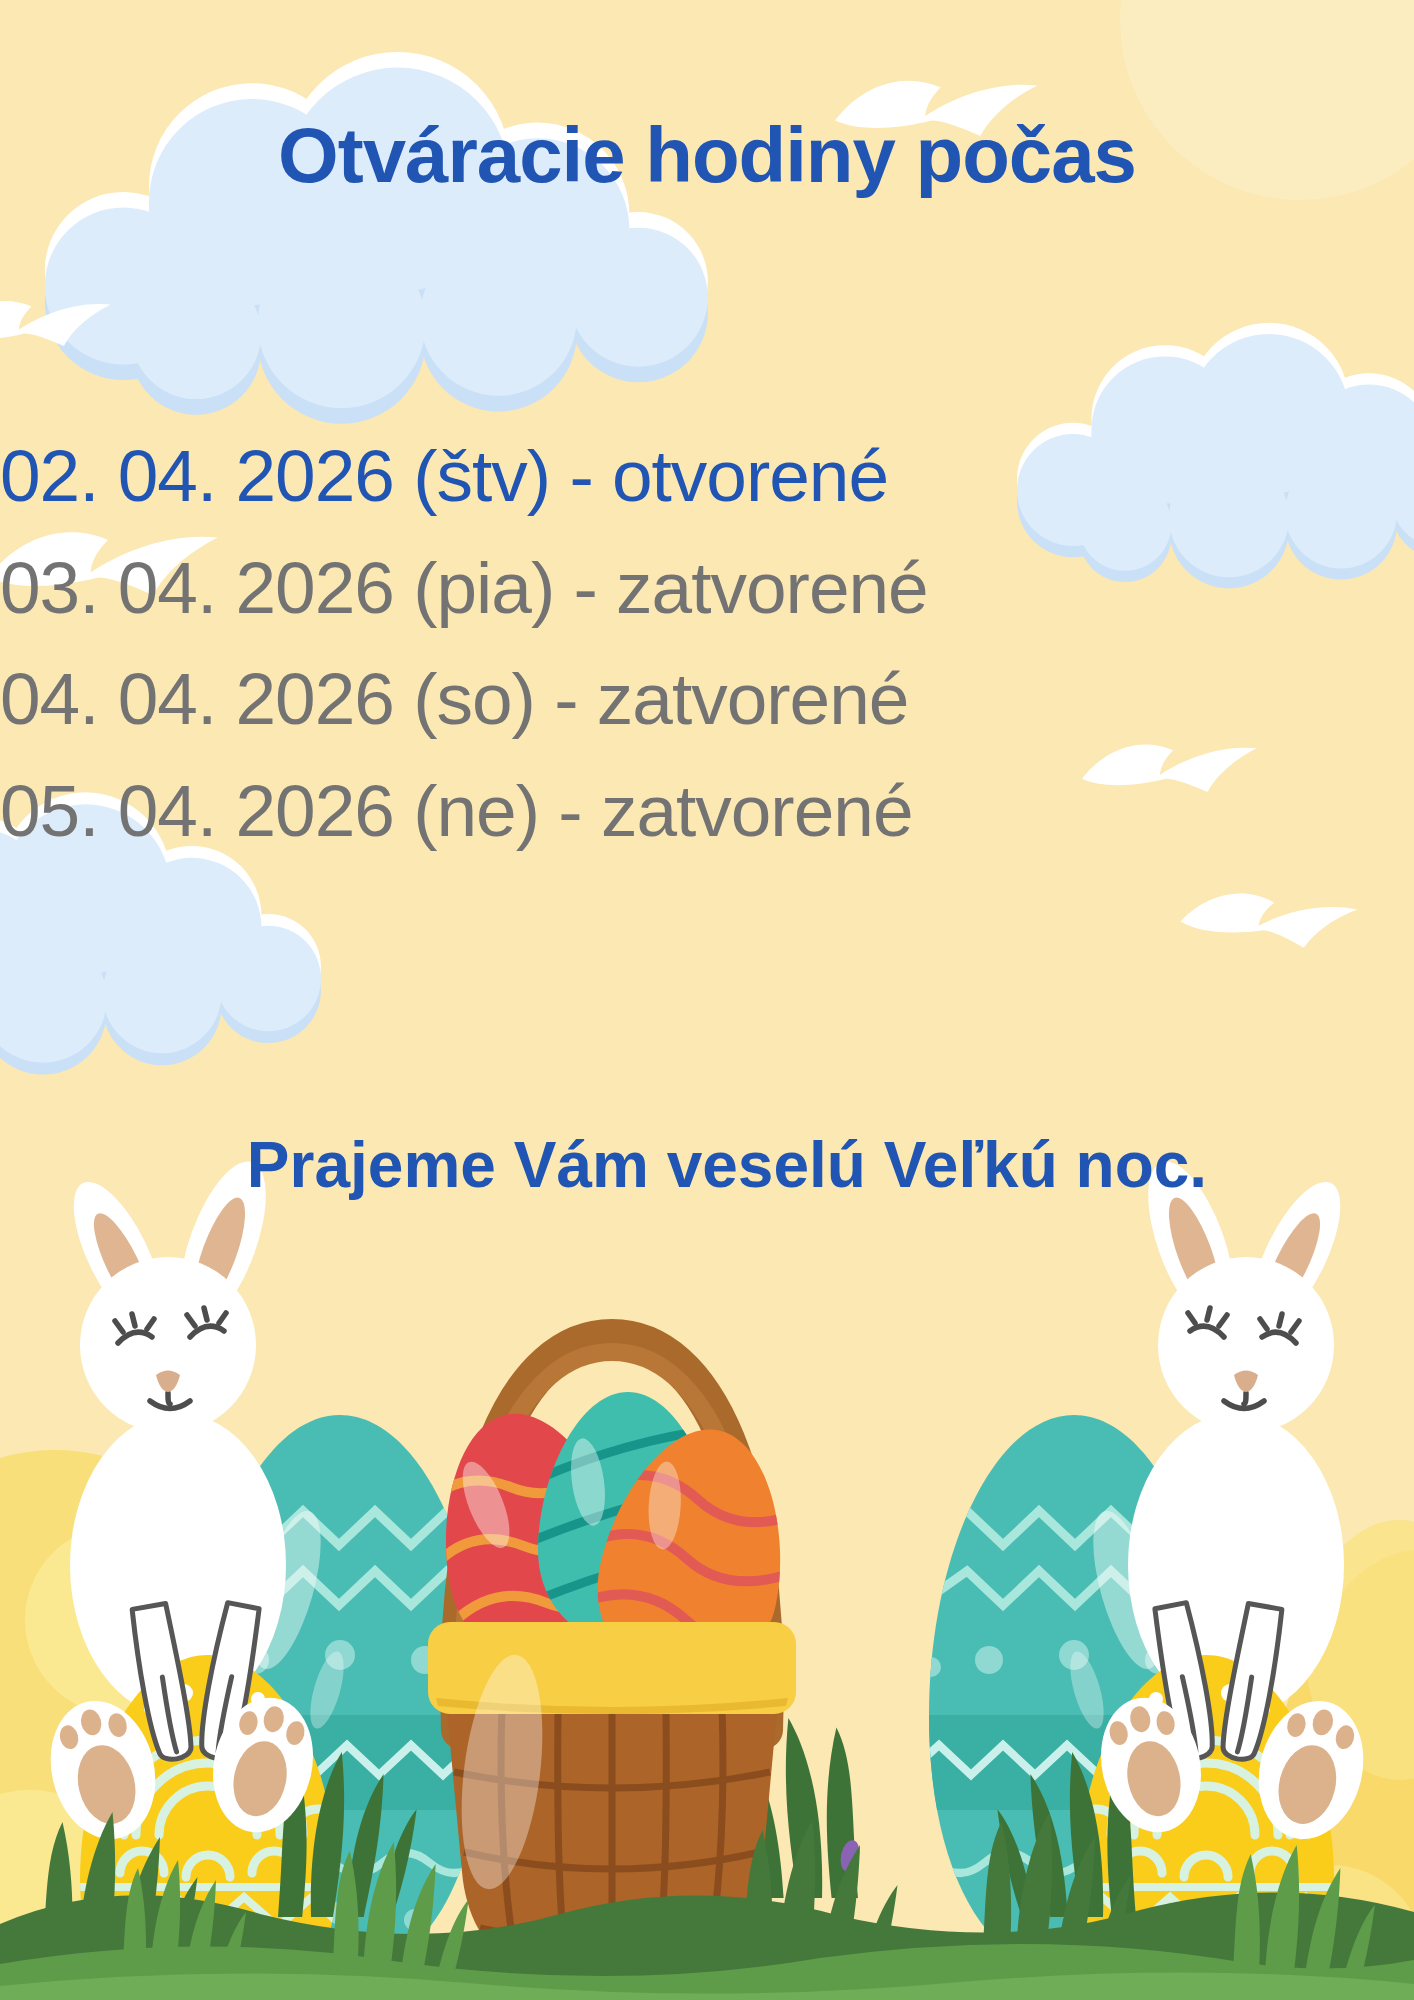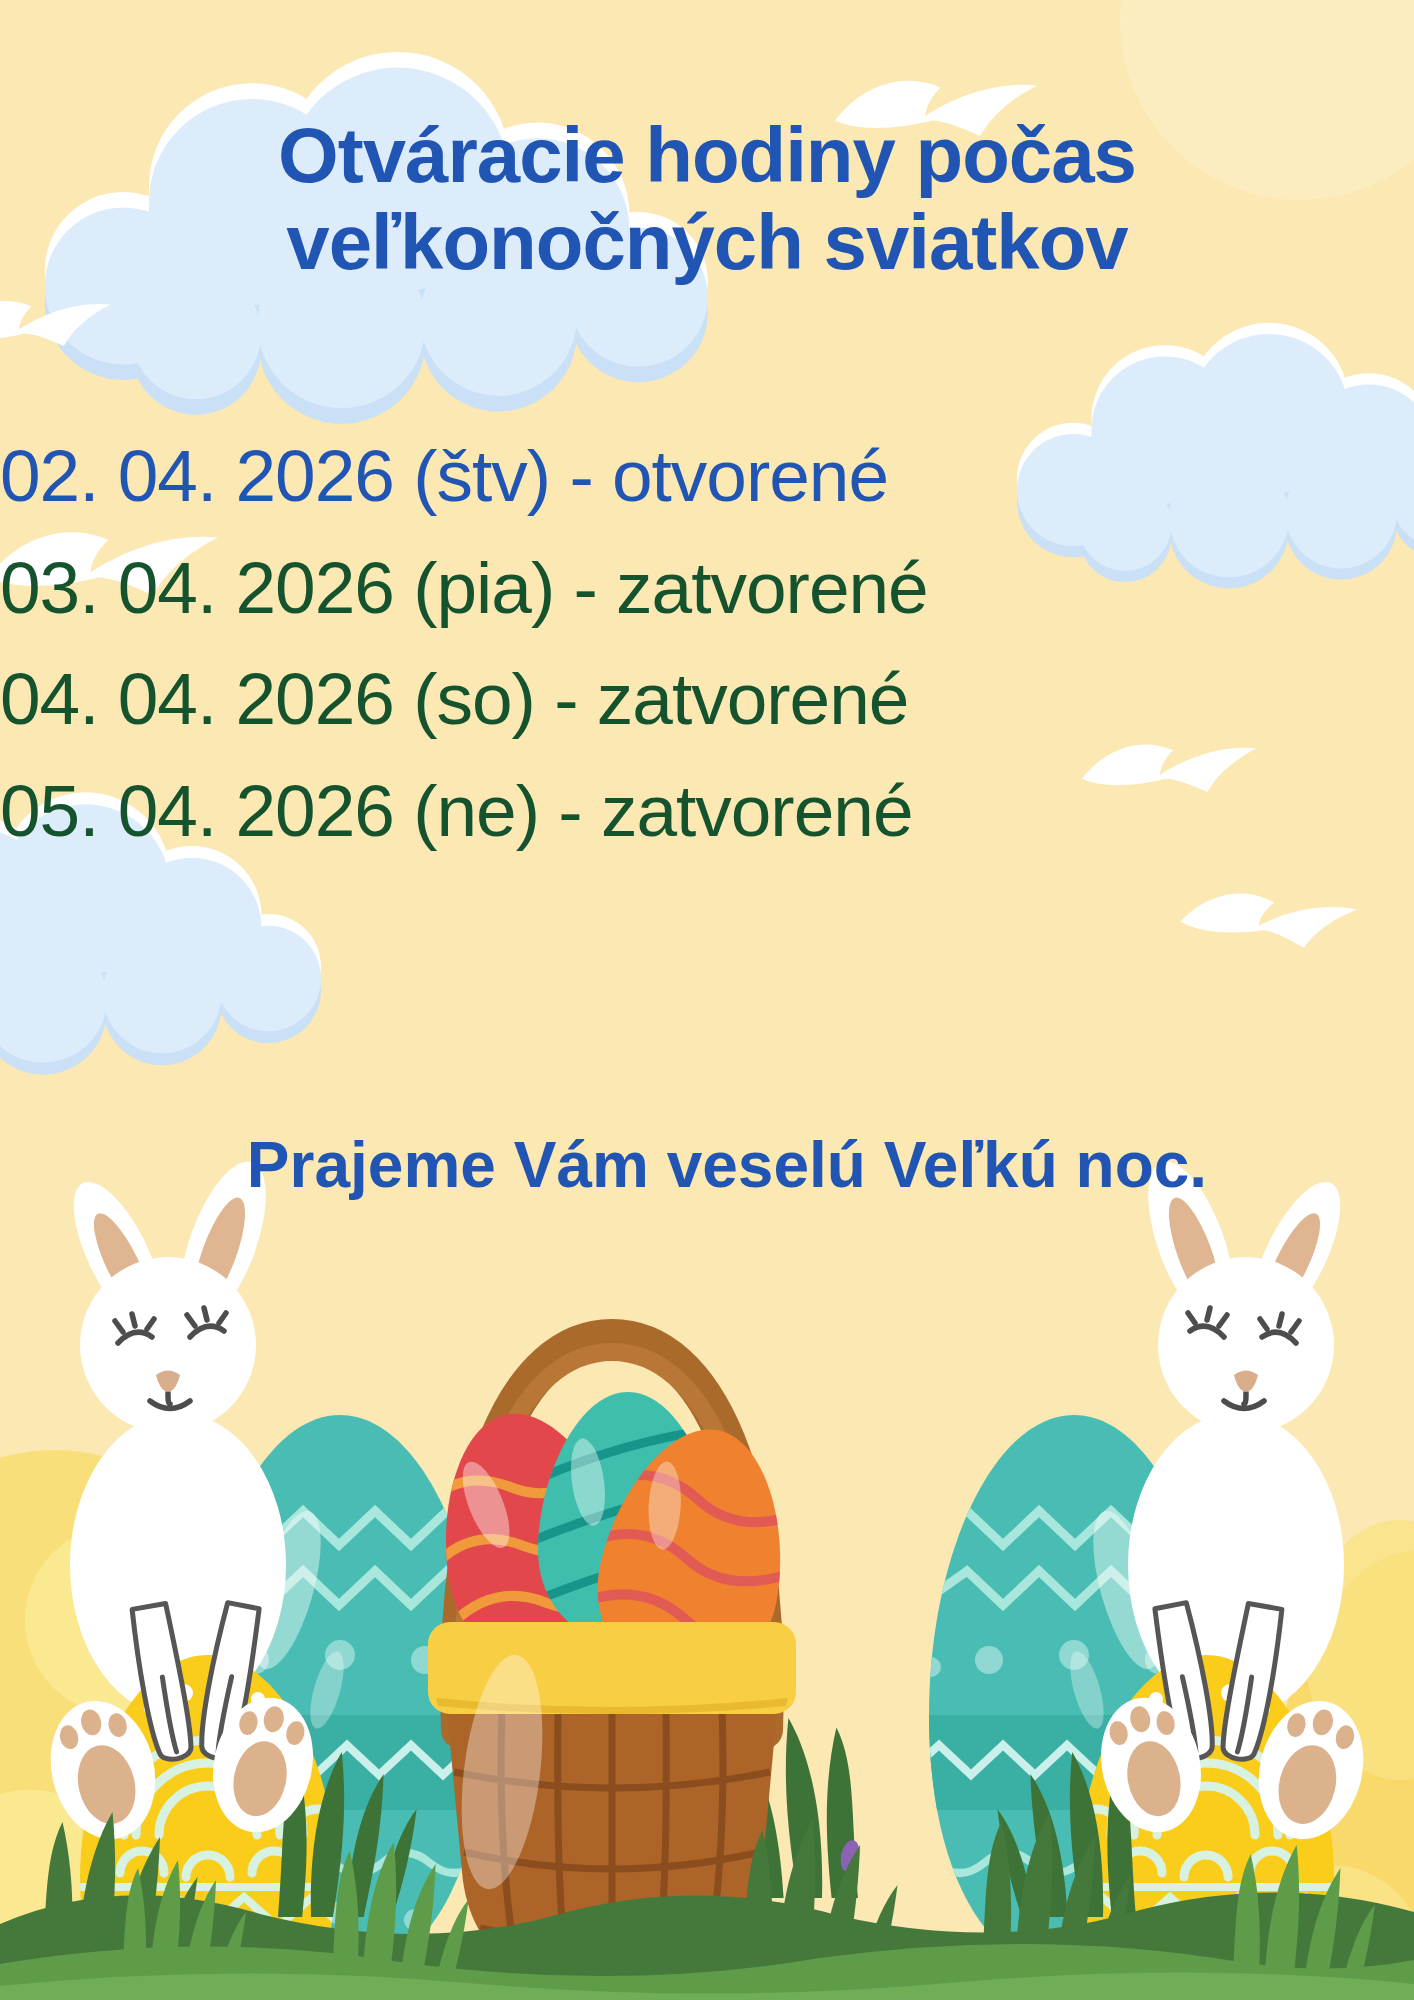--- a/index.html
+++ b/index.html
@@ -17,21 +17,21 @@
     text-align:center;font-weight:bold;font-size:78px;line-height:87px;
     letter-spacing:-1px;color:#2155B4;
   }
   .title span{display:block;}
   .schedule{
     position:absolute;left:0;top:420px;width:100%;text-align:left;
     font-size:73px;line-height:111.5px;letter-spacing:-1px;
   }
   .schedule .row{height:111.5px;}
   .schedule .open{color:#2155B4;}
-  .schedule .closed{color:#14532d;}
+  .schedule .closed{color:#737373;}
   .closing{
     position:absolute;left:0;top:1128px;width:100%;text-align:center;
     font-weight:bold;font-size:64px;line-height:74px;color:#2155B4;margin-left:20px;
   }
 </style>
 </head>
 <body>
 
 <div class="poster">
 
@@ -301,21 +301,20 @@
       <use href="#tuft" transform="translate(1230,1845) scale(1.15)" fill="#5E9C49"></use>
       <use href="#tuft" transform="translate(120,1860) scale(1.0)" fill="#5E9C49"></use>
       <path d="M0,1964 Q200,1930 400,1962 Q620,1992 820,1958 Q1040,1928 1240,1962 Q1330,1976 1414,1960 L1414,2000 L0,2000 Z" fill="#5E9C49"></path>
       <path d="M0,1986 Q240,1962 480,1984 Q720,2004 960,1982 Q1200,1962 1414,1984 L1414,2000 L0,2000 Z" fill="#6FAE57"></path>
     </g>
   </svg>
 
   <div class="textlayer">
     <div class="title">
       <span>Otváracie hodiny počas</span>
-      <span>veľkonočných sviatkov</span>
     </div>
 
     <div class="schedule">
       <div class="row"><span class="open">02. 04. 2026 (štv) - otvorené</span></div>
       <div class="row"><span class="closed">03. 04. 2026 (pia) - zatvorené</span></div>
       <div class="row"><span class="closed">04. 04. 2026 (so) - zatvorené</span></div>
       <div class="row"><span class="closed">05. 04. 2026 (ne) - zatvorené</span></div>
     </div>
 
     <div class="closing">Prajeme Vám veselú Veľkú noc.</div>

